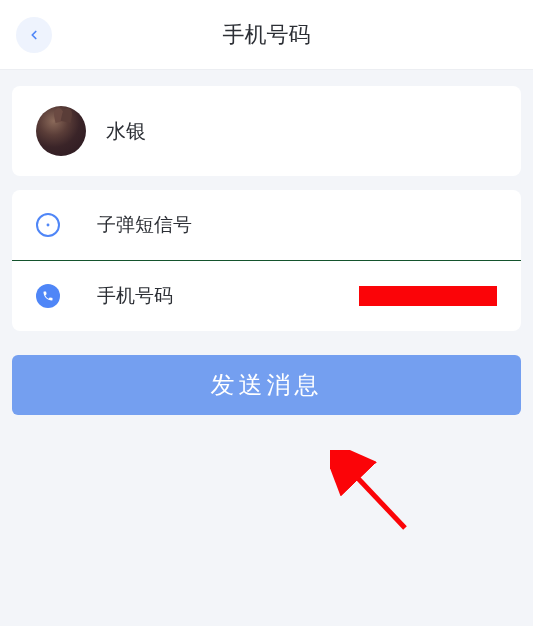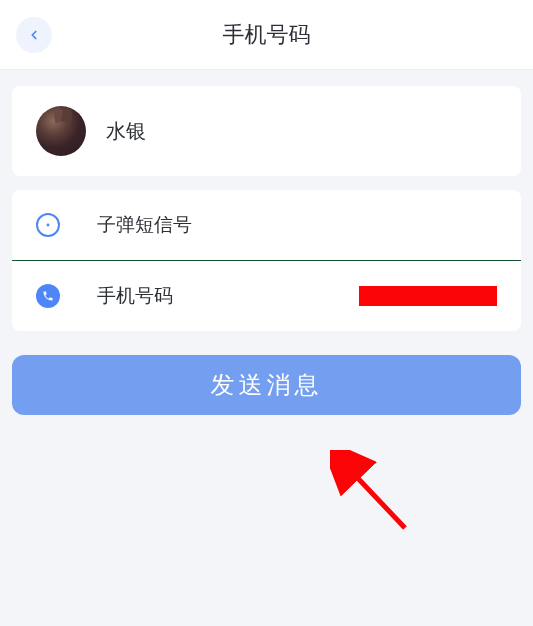--- a/index.html
+++ b/index.html
@@ -132,21 +132,21 @@
       margin-left: auto;
       width: 138px;
       height: 20px;
       background: #fb0408;
     }
     .send-btn {
       margin: 24px 0 0 12px;
       background: #749ff0;
       color: #ffffff;
       border: none;
-      border-radius: 12px;
+      border-radius: 6px;
       height: 60px;
       width: calc(100% - 24px);
       font-size: 24px;
       cursor: pointer;
       display: flex;
       align-items: center;
       justify-content: center;
       letter-spacing: 4px;
     }
     .arrow-annotation {

